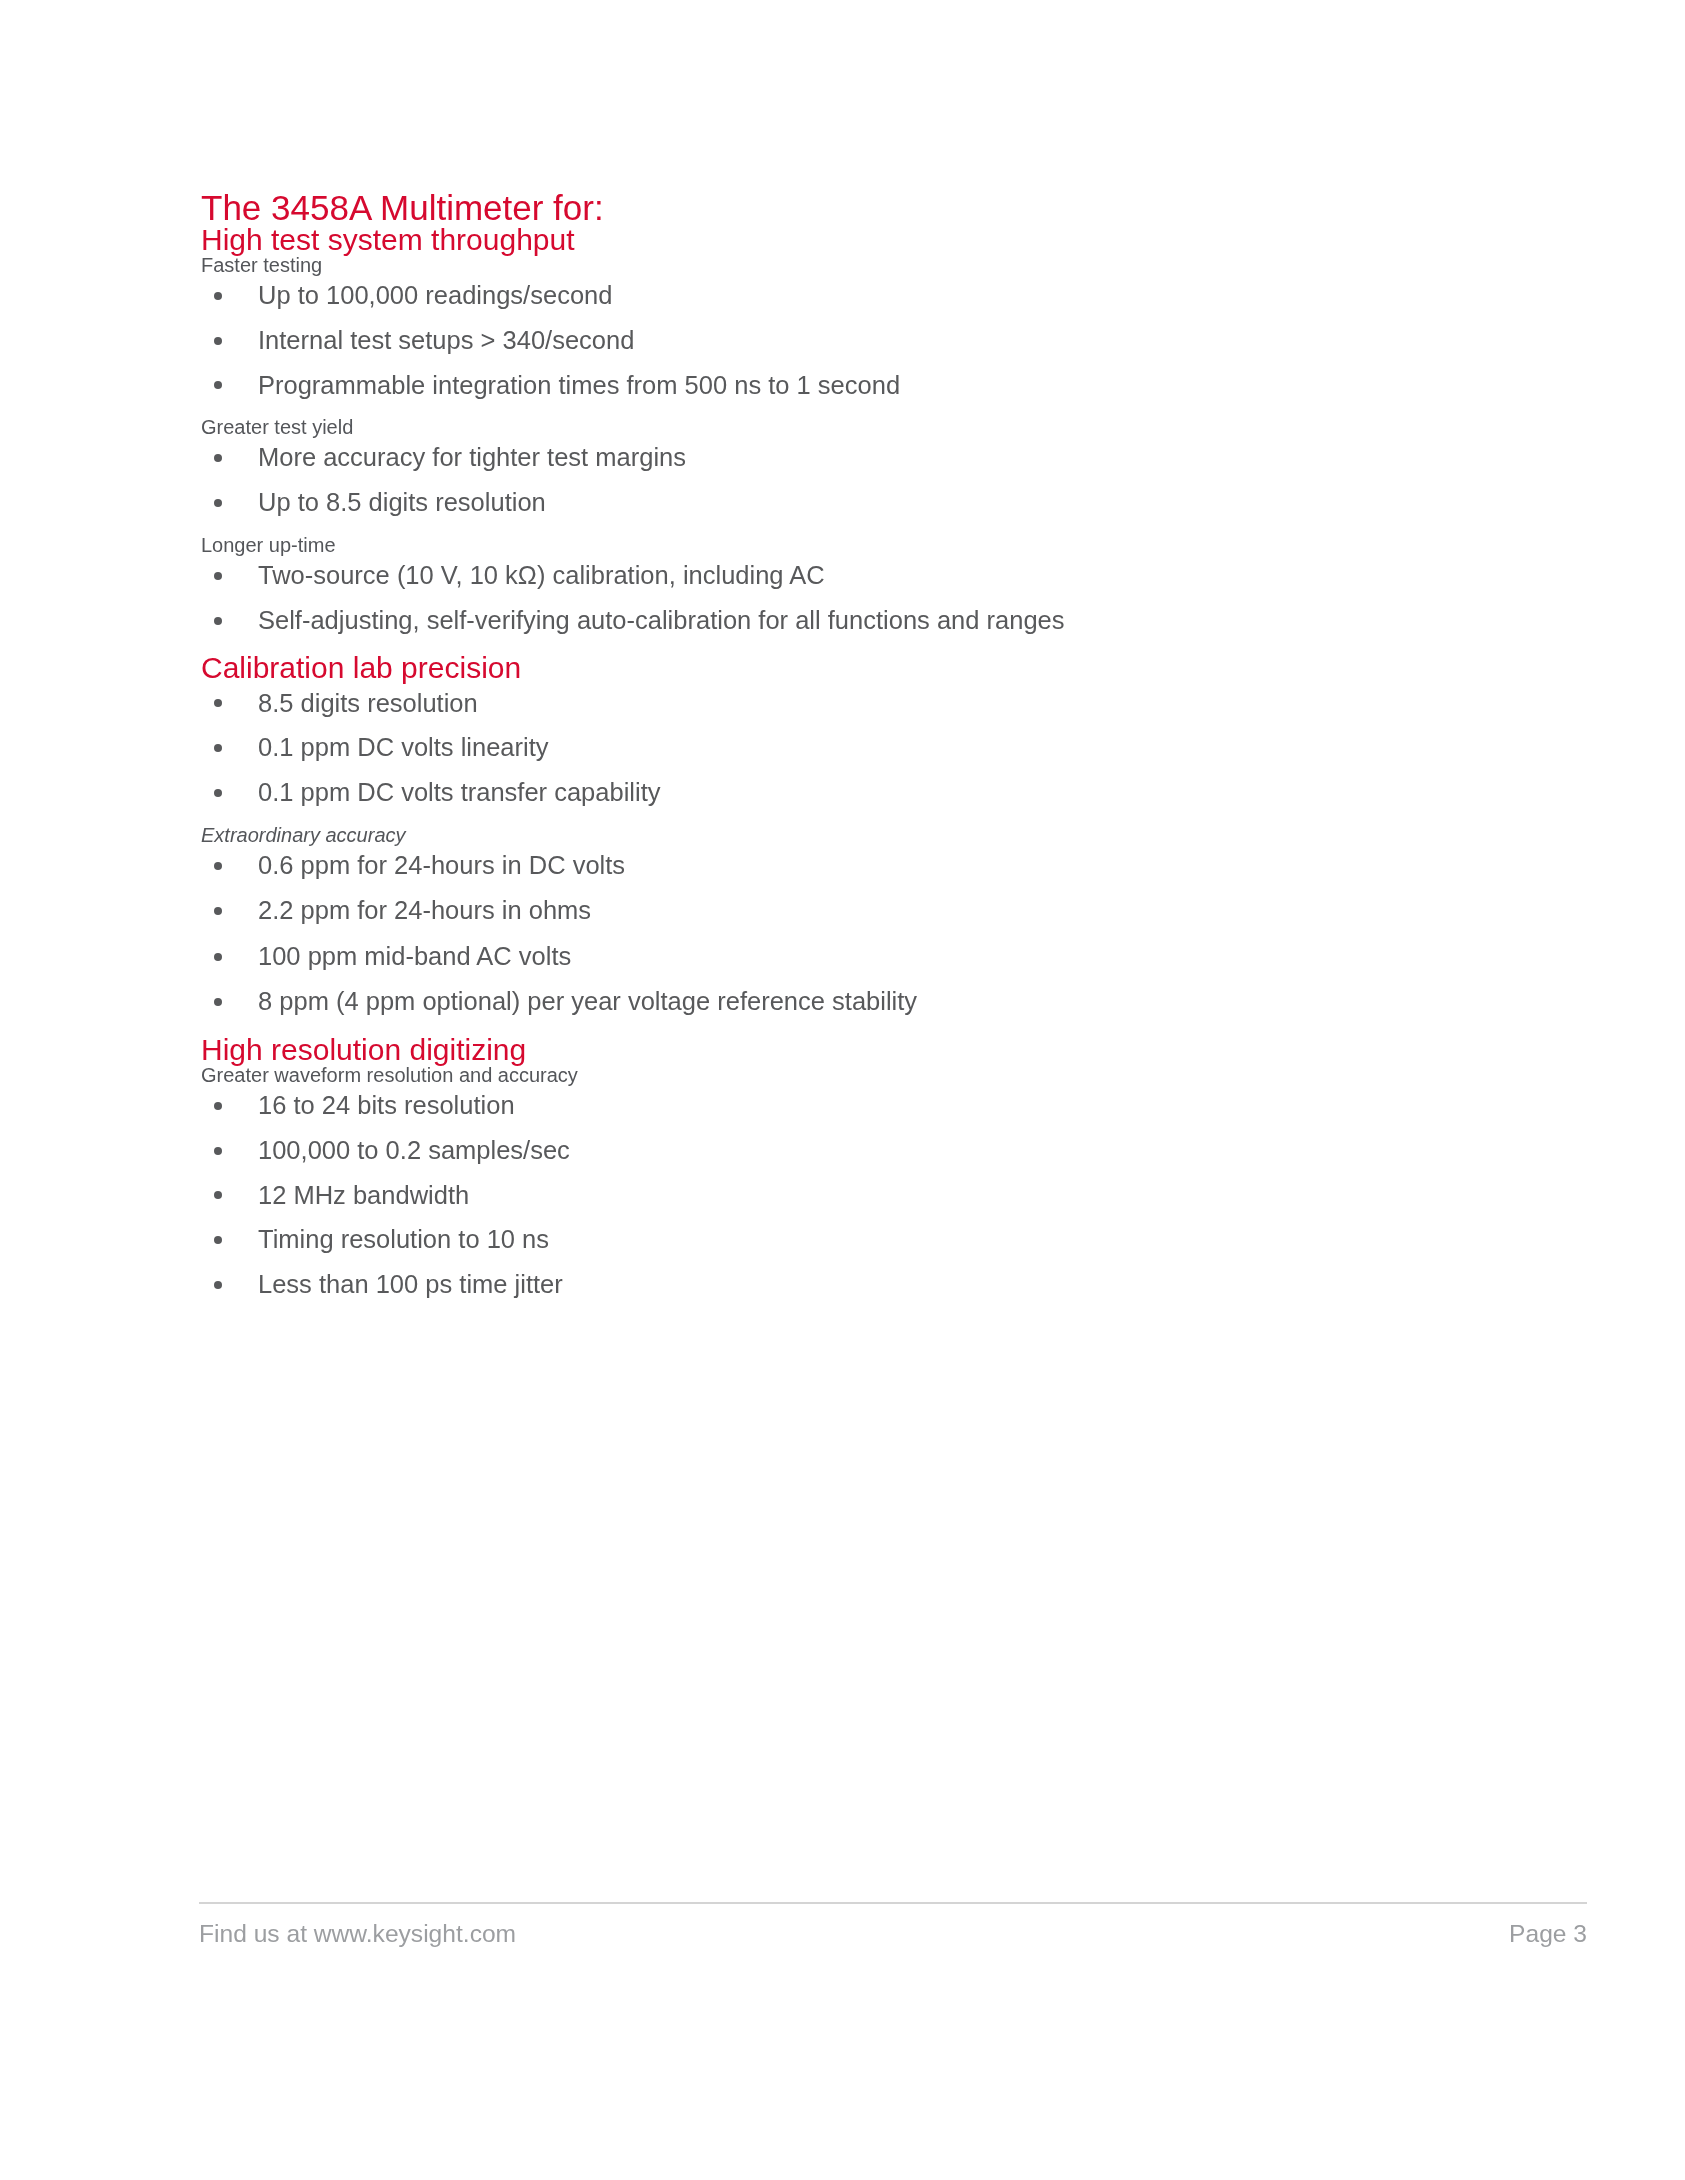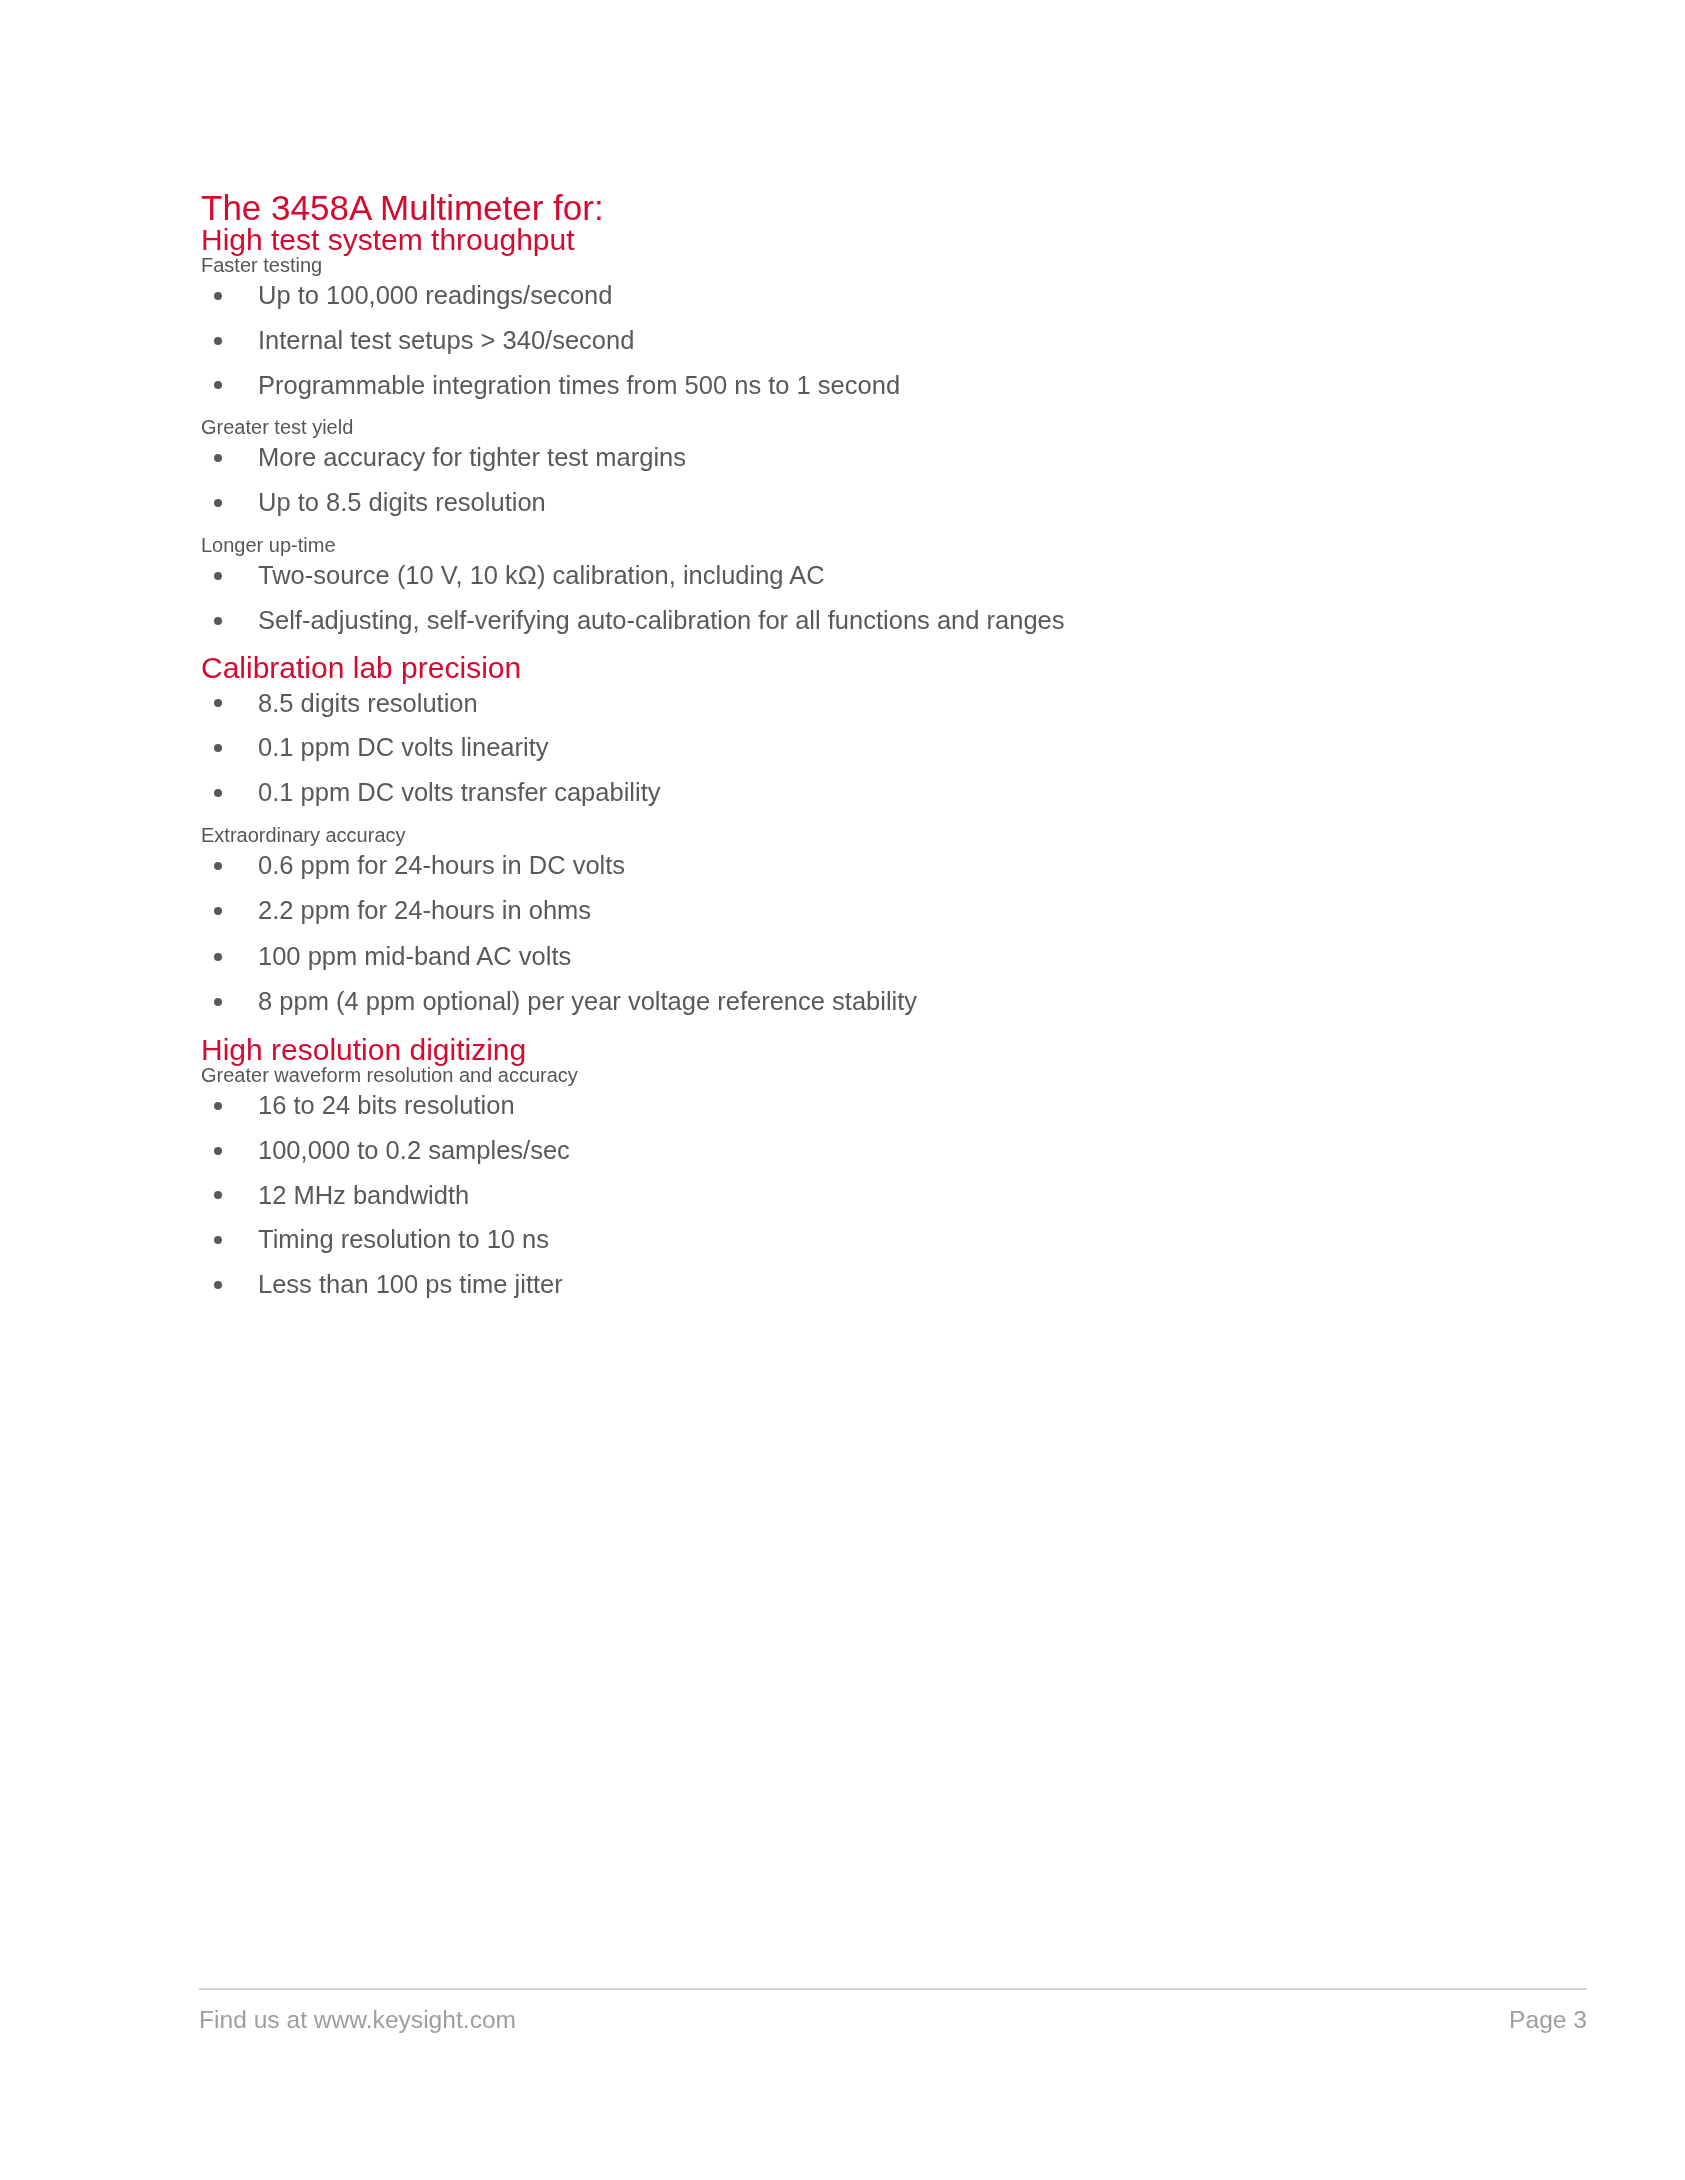--- a/index.html
+++ b/index.html
@@ -70,30 +70,30 @@
     width: 8px;
     height: 8px;
     border-radius: 50%;
     background: var(--body-gray);
   }
 
   .mt-36 { margin-top: 32px; }
   .mt-38 { margin-top: 33px; }
   .mt-39 { margin-top: 34px; }
   .mt-44 { margin-top: 39px; }
-  .mt-75 { margin-top: 66px; }
+  .mt-75 { margin-top: 66px; font-style: italic; }
   .mt-77 { margin-top: 68px; }
   .mt-78 { margin-top: 68px; }
   .mt-86 { margin-top: 75px; }
   .mt-96 { margin-top: 84px; }
 
   .footer {
     position: absolute;
     left: 199px;
-    top: 1988px;
+    top: 1902px;
     width: 1388px;
   }
   .footer-divider { height: 1.8px; background: var(--divider-gray); }
   .footer-row {
     display: flex;
     justify-content: space-between;
     align-items: baseline;
     padding-top: 18.4px;
     font-size: 24.6px;
     line-height: 1;

